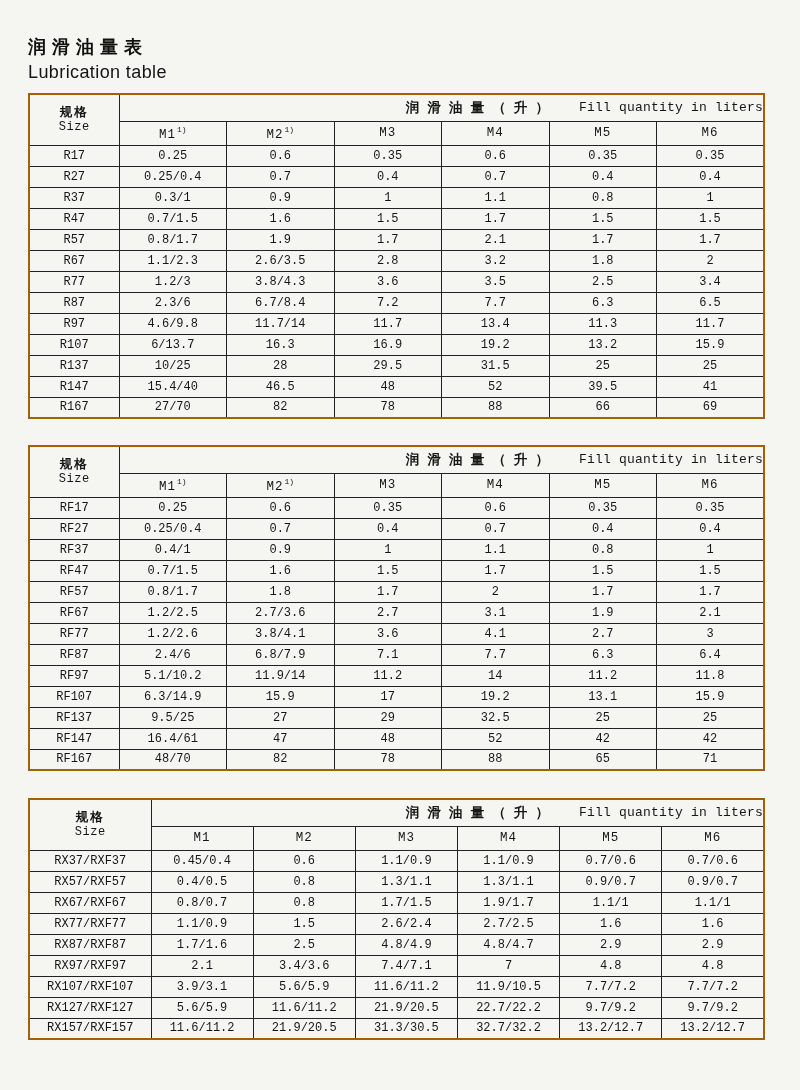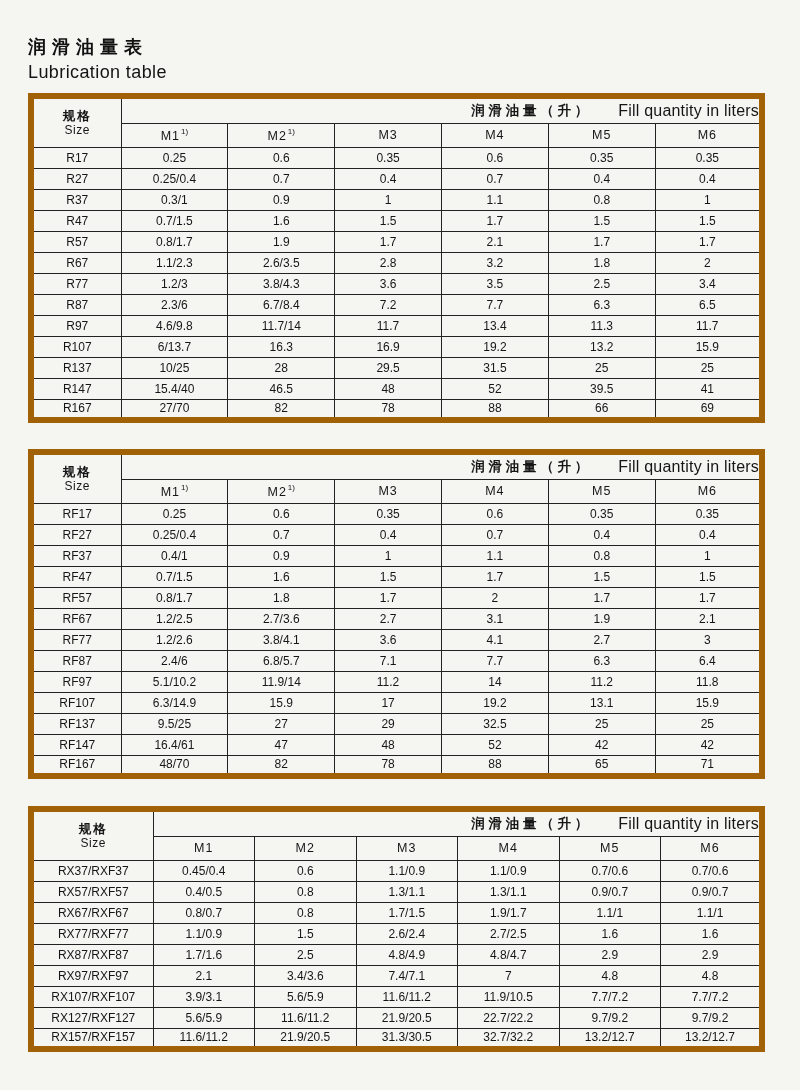--- a/index.html
+++ b/index.html
@@ -24,22 +24,23 @@
     margin-top:3px;
     font-size:18px; font-weight:normal;
     letter-spacing:0.4px;
     color:#141414;
   }
 
   table.lub {
     width:737px;
     border-collapse:collapse;
     table-layout:fixed;
-    border:6px solid #a16207;
+    border:2px solid #a16207;
     background:transparent;
+    font-family:Liberation Mono, monospace;
   }
   table.lub th, table.lub td {
     border:1px solid #222;
     text-align:center;
     vertical-align:middle;
     font-size:12px;
     font-weight:normal;
     color:#161616;
     padding:0;
     overflow:hidden;
@@ -53,21 +54,21 @@
   .size-head-en { font-size:12px; display:block; line-height:14px; letter-spacing:0.5px; }
 
   .fill-flex {
     display:flex; align-items:center;
     gap:30px;
     padding-left:92px;
     justify-content:flex-end;
   }
   table.lub.t3 .fill-flex { padding-left:70px; }
   .fill-zh { font-weight:bold; font-size:13.5px; white-space:pre; }
-  .fill-en { font-size:16px; letter-spacing:0.2px; }
+  .fill-en { font-size:13px; letter-spacing:0.2px; }
 
   sup.fnote { font-size:8px; vertical-align:6px; letter-spacing:0; margin-left:1px; }
 
   .tbl-1 { margin-top:10px; }
   .tbl-2 { margin-top:26px; }
   .tbl-3 { margin-top:27px; }
 
   .notes { margin-top:8px; line-height:17px; }
   .note-zh { font-size:12.5px; font-weight:bold; letter-spacing:0.5px; }
   .note-en { font-size:13px; margin-top:2px; letter-spacing:0.2px; }
@@ -325,21 +326,21 @@
             <td>1.2/2.6</td>
             <td>3.8/4.1</td>
             <td>3.6</td>
             <td>4.1</td>
             <td>2.7</td>
             <td>3</td>
           </tr>
           <tr>
             <td>RF87</td>
             <td>2.4/6</td>
-            <td>6.8/5.7</td>
+            <td>6.8/7.9</td>
             <td>7.1</td>
             <td>7.7</td>
             <td>6.3</td>
             <td>6.4</td>
           </tr>
           <tr>
             <td>RF97</td>
             <td>5.1/10.2</td>
             <td>11.9/14</td>
             <td>11.2</td>

